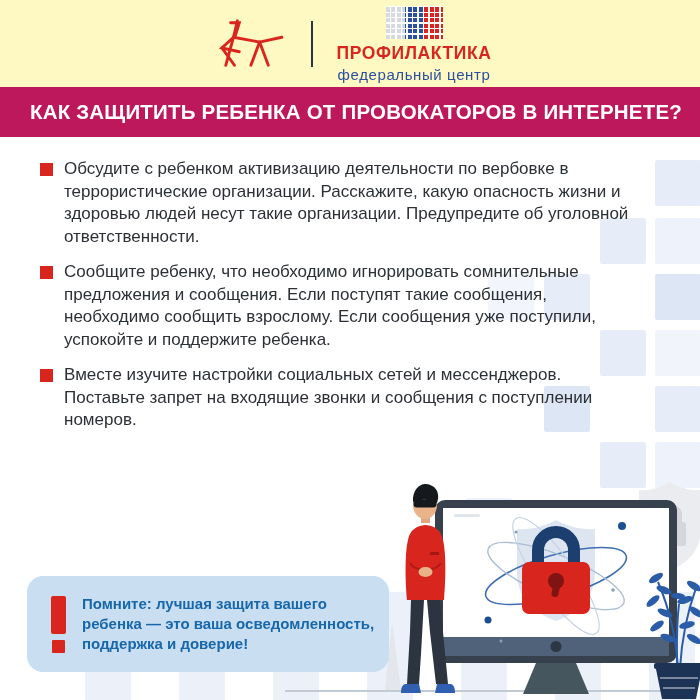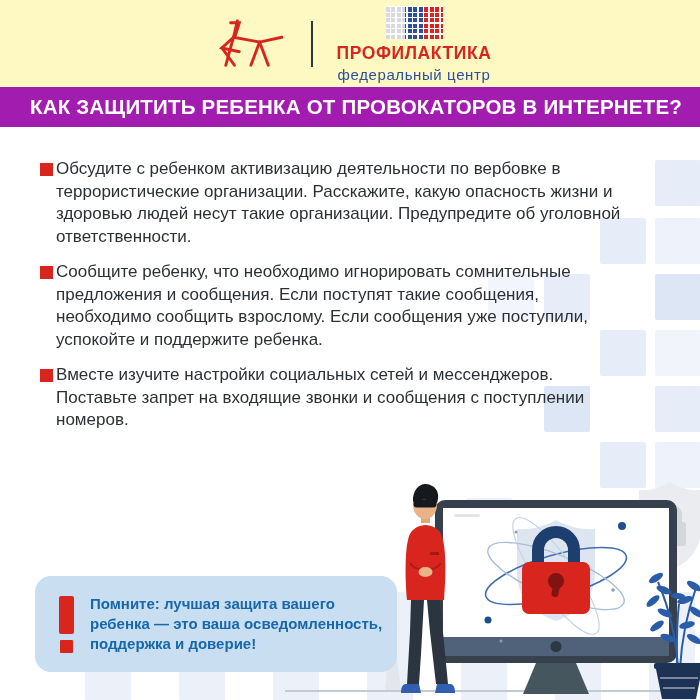--- a/index.html
+++ b/index.html
@@ -20,32 +20,32 @@
   .brand{display:flex;flex-direction:column;align-items:center;}
   .brand-mosaic{width:57px;height:33px;margin-bottom:4px;
       background:
         repeating-linear-gradient(0deg,transparent 0 4px,#ffffff 4px 5.5px),
         repeating-linear-gradient(90deg,transparent 0 4px,#ffffff 4px 5.5px),
         linear-gradient(90deg,#d6dade 0 33%,#2b4f9e 33% 66%,#d8251e 66% 100%);}
   .brand-name{color:#d8251e;font-weight:bold;font-size:17.5px;letter-spacing:.6px;}
   .brand-subtitle{color:#2b4f9e;font-size:15px;letter-spacing:.6px;margin-top:2px;text-align:right;}
 
   
-  .banner{position:absolute;top:87px;left:0;right:0;height:40px;background:#a21caf;
+  .banner{position:absolute;top:87px;left:0;right:0;height:50px;background:#be185d;
           display:flex;align-items:center;justify-content:center;padding-left:12px;}
   .banner-title{color:#ffffff;font-weight:bold;font-size:20.5px;letter-spacing:.2px;white-space:nowrap;}
 
   
   .tips{position:absolute;top:158px;left:40px;width:625px;}
-  .tip{display:flex;gap:3px;margin-bottom:13px;}
+  .tip{display:flex;gap:11px;margin-bottom:13px;}
   .tip-bullet{flex:none;width:13px;height:13px;background:#d8251e;margin-top:5px;}
   .tip-text{font-size:17px;line-height:22.5px;color:#2c3035;max-width:565px;}
 
   
-  .reminder{position:absolute;left:35px;top:576px;width:362px;height:96px;background:#c9def0;
+  .reminder{position:absolute;left:27px;top:576px;width:362px;height:96px;background:#c9def0;
             border-radius:16px;display:flex;align-items:center;gap:16px;padding:0 10px 0 24px;
             box-sizing:border-box;z-index:6;}
   .excl{display:flex;flex-direction:column;align-items:center;flex:none;}
   .excl-bar{width:15px;height:38px;background:#d8251e;border-radius:2px;}
   .excl-dot{width:13px;height:13px;background:#d8251e;margin-top:6px;border-radius:1px;}
   .reminder-text{color:#1767ab;font-weight:bold;font-size:15px;line-height:1.32;max-width:300px;}
 
   .illustration{position:absolute;left:370px;top:470px;width:330px;height:230px;z-index:2;}
 </style>
 </head>

